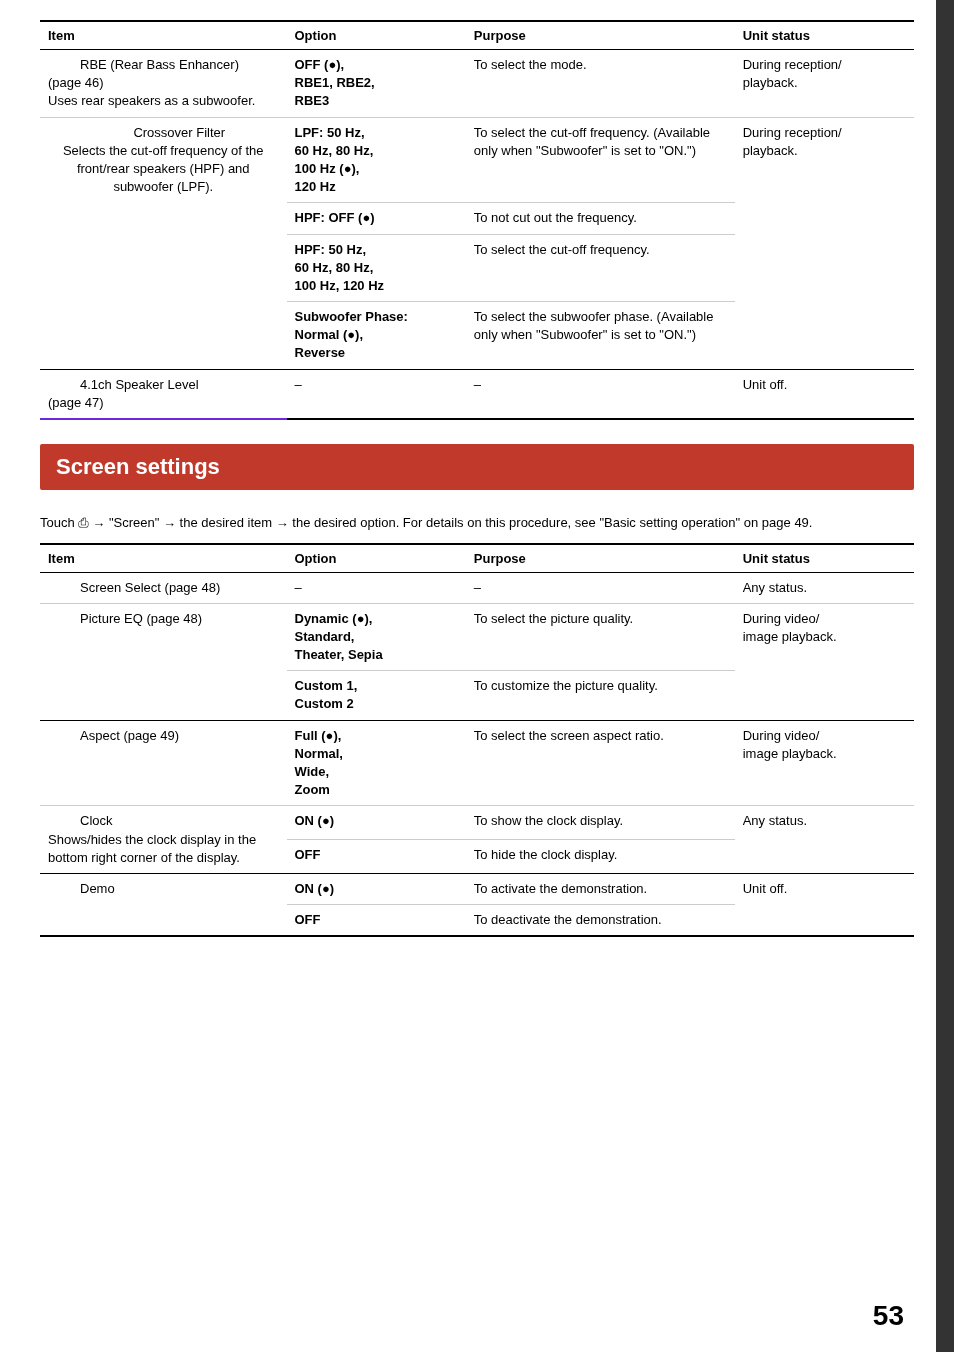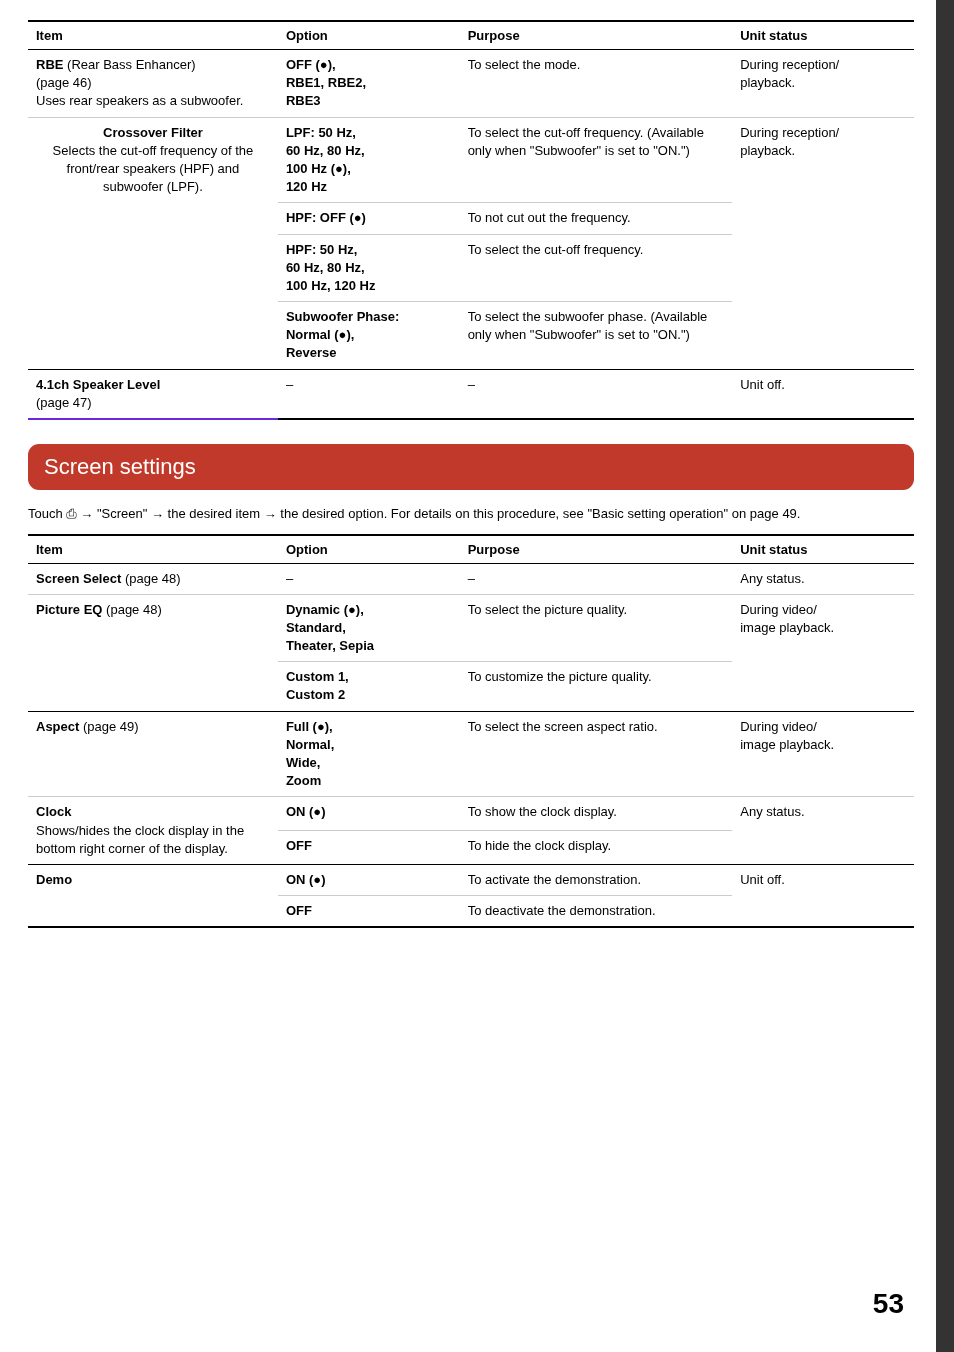--- a/index.html
+++ b/index.html
@@ -28,44 +28,44 @@
       font-size: 13px;
     }
     td {
       padding: 6px 8px;
       vertical-align: top;
       border-bottom: 1px solid #ccc;
       font-size: 13px;
       line-height: 1.4;
     }
 
-    .item-bold { font-weight: bold; }
+    .item-bold { font-weight: normal; margin-left: 32px; }
     .option-bold { font-weight: bold; }
 
     
     .section-header {
       background: #c0392b;
       color: #fff;
       font-size: 22px;
-      font-weight: normal;
+      font-weight: bold;
       padding: 10px 16px;
-      margin: 24px 0 14px 0;
-      border-radius: 11px;
+      margin: 24px 0 23px 0;
+      border-radius: 2px;
     }
 
     .intro-text {
       font-size: 13px;
       margin-bottom: 10px;
       line-height: 1.5;
     }
 
     .page-wrapper {
       position: relative;
       min-height: 1352px;
-      padding: 20px 40px 60px 28px;
+      padding: 20px 40px 60px 40px;
     }
 
     
     .sidebar-bar {
       position: absolute;
       right: 0;
       top: 0;
       width: 18px;
       height: 100%;
       background: #333;
@@ -233,15 +233,15 @@
 
       <tr>
         <td style="border-bottom:2px solid #000;">
           <span class="option-bold">OFF</span>
         </td>
         <td style="border-bottom:2px solid #000;">To deactivate the demonstration.</td>
       </tr>
     </tbody>
   </table>
 
-  <div style="position:absolute; right:50px; bottom:32px; font-size:28px; font-weight:bold;">53</div>
+  <div style="position:absolute; right:50px; bottom:20px; font-size:28px; font-weight:bold;">53</div>
 
 </div>
 
 </body></html>

